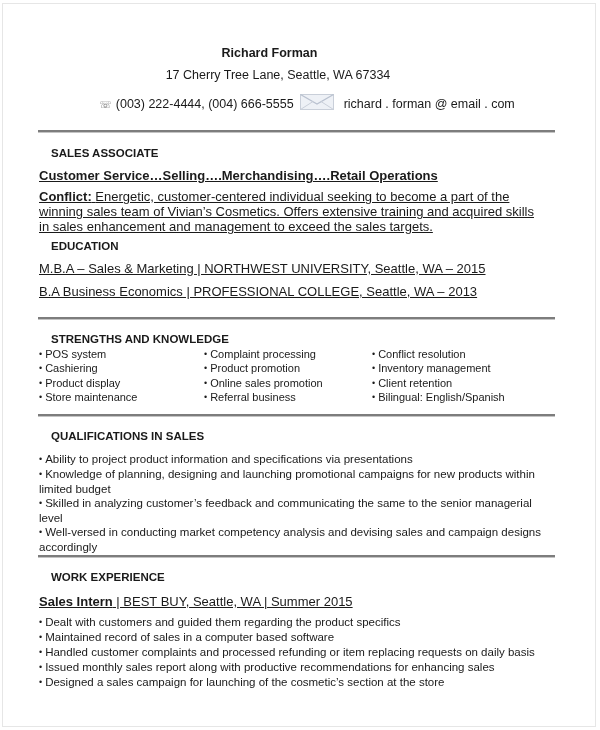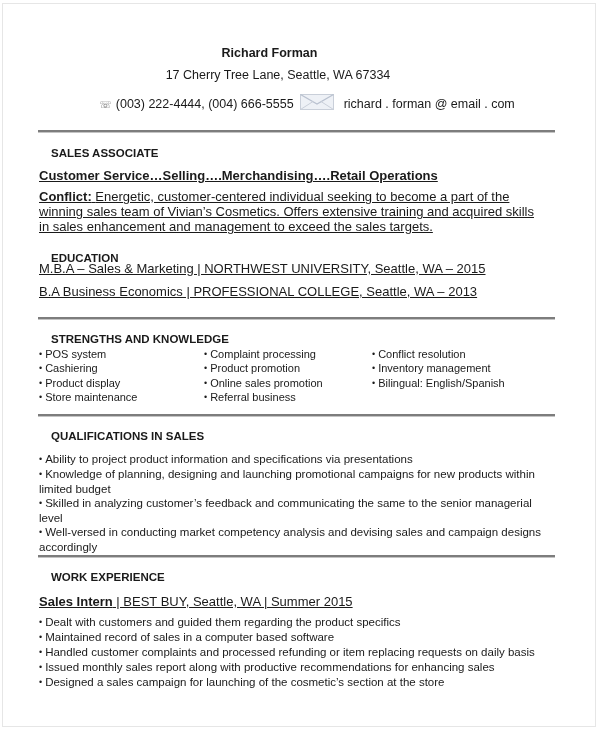--- a/index.html
+++ b/index.html
@@ -114,21 +114,21 @@
 
 <div class="divider" style="top:130px;"></div>
 
 <div class="abs section-title" style="top:147px;">SALES ASSOCIATE</div>
 <div class="abs text bold" style="top:168px;">Customer Service…Selling….Merchandising….Retail Operations</div>
 <div class="abs text wrap" style="top:189px;">
   <span class="bold">Conflict:</span>
   <span>Energetic, customer-centered individual seeking to become a part of the winning sales team of Vivian’s Cosmetics. Offers extensive training and acquired skills in sales enhancement and management to exceed the sales targets.</span>
 </div>
 
-<div class="abs section-title" style="top:252px;">EDUCATION</div>
+<div class="abs section-title" style="top:240px;">EDUCATION</div>
 <div class="abs text" style="top:261px;">M.B.A – Sales &amp; Marketing | NORTHWEST UNIVERSITY, Seattle, WA – 2015</div>
 <div class="abs text" style="top:284px;">B.A Business Economics | PROFESSIONAL COLLEGE, Seattle, WA – 2013</div>
 
 <div class="divider" style="top:317px;"></div>
 
 <div class="abs section-title" style="top:333px;">STRENGTHS AND KNOWLEDGE</div>
 <div class="strength-col" style="left:39px;">
   <div class="bullet">POS system</div>
   <div class="bullet">Cashiering</div>
   <div class="bullet">Product display</div>
@@ -136,20 +136,21 @@
 </div>
 <div class="strength-col" style="left:204px;">
   <div class="bullet">Complaint processing</div>
   <div class="bullet">Product promotion</div>
   <div class="bullet">Online sales promotion</div>
   <div class="bullet">Referral business</div>
 </div>
 <div class="strength-col" style="left:372px;">
   <div class="bullet">Conflict resolution</div>
   <div class="bullet">Inventory management</div>
+  <div class="bullet">Client retention</div>
   <div class="bullet">Bilingual: English/Spanish</div>
 </div>
 
 <div class="divider" style="top:414px;"></div>
 
 <div class="abs section-title" style="top:430px;">QUALIFICATIONS IN SALES</div>
 <div class="list-block" style="top:452px;">
   <div class="item bullet">Ability to project product information and specifications via presentations</div>
   <div class="item bullet">Knowledge of planning, designing and launching promotional campaigns for new products within limited budget</div>
   <div class="item bullet">Skilled in analyzing customer’s feedback and communicating the same to the senior managerial level</div>

